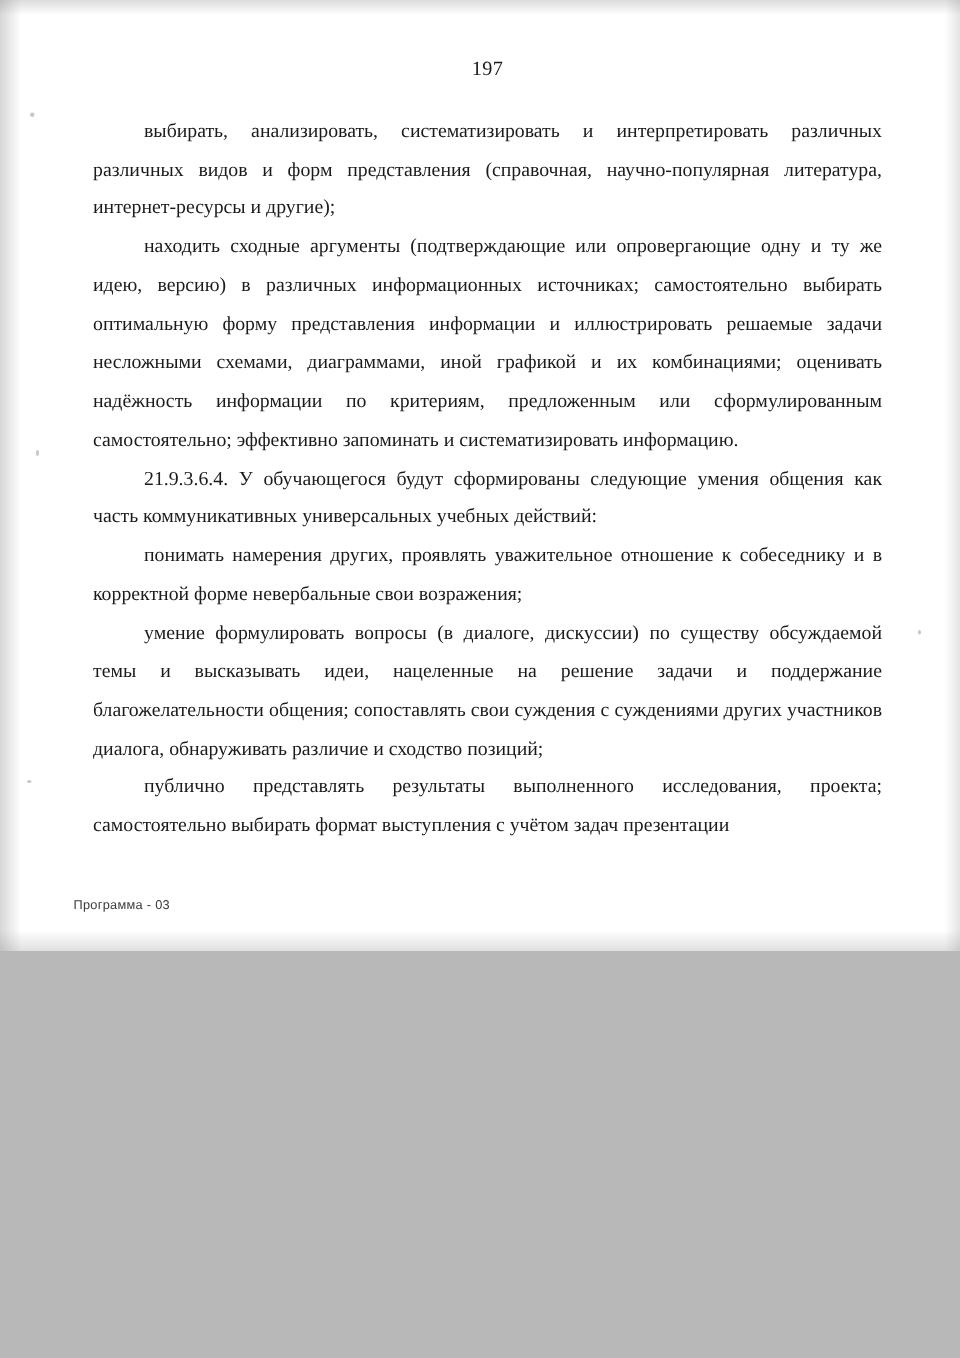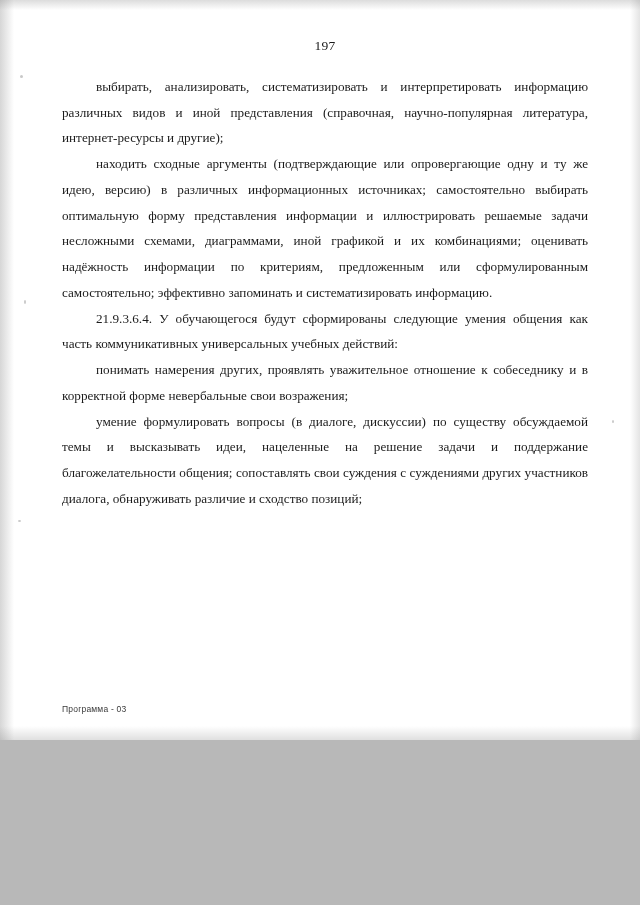--- a/index.html
+++ b/index.html
@@ -6,21 +6,21 @@
     margin: 0;
     padding: 0;
     background: #b8b8b8;
   }
   body {
     font-family: "Liberation Serif", serif;
   }
   .page {
     position: relative;
     width: 640px;
-    height: 740px;
+    height: 634px;
     background: #ffffff;
     overflow: hidden;
     box-sizing: border-box;
   }
   .page-inner {
     position: absolute;
     left: 0; top: 0; right: 0; bottom: 0;
     padding: 30px 52px 20px 62px;
     box-sizing: border-box;
   }
@@ -39,21 +39,21 @@
     line-height: 1.95;
     color: #1b1b1b;
     text-indent: 34px;
     hyphens: none;
   }
   .body-text p.cont {
     text-indent: 34px;
   }
   .footer {
     position: absolute;
-    left: 62px;
+    left: 49px;
     bottom: 26px;
     font-size: 8.5px;
     color: #3a3a3a;
     font-family: "Liberation Sans", sans-serif;
     letter-spacing: 0.2px;
   }
   
   .speck {
     position: absolute;
     background: #9a9a9a;
@@ -97,22 +97,23 @@
   <div class="speck" style="left:20px; top:75px; width:3px; height:3px;"></div>
   <div class="speck" style="left:24px; top:300px; width:2px; height:4px;"></div>
   <div class="speck" style="left:18px; top:520px; width:3px; height:2px;"></div>
   <div class="speck" style="left:612px; top:420px; width:2px; height:3px;"></div>
 
   <div class="page-inner">
 
     <div class="page-number">197</div>
 
     <div class="body-text">
-      <p class="cont">выбирать, анализировать, систематизировать и интерпретировать информацию различных видов и иной представления (справочная, научно-популярная литература, интернет-ресурсы и другие);</p>
+      <p class="cont">выбирать, анализировать, систематизировать и интерпретировать различных различных видов и форм представления (справочная, научно-популярная литература, интернет-ресурсы и другие);</p>
       <p class="cont">находить сходные аргументы (подтверждающие или опровергающие одну и ту же идею, версию) в различных информационных источниках; самостоятельно выбирать оптимальную форму представления информации и иллюстрировать решаемые задачи несложными схемами, диаграммами, иной графикой и их комбинациями; оценивать надёжность информации по критериям, предложенным или сформулированным самостоятельно; эффективно запоминать и систематизировать информацию.</p>
       <p class="cont">21.9.3.6.4. У обучающегося будут сформированы следующие умения общения как часть коммуникативных универсальных учебных действий:</p>
       <p class="cont">понимать намерения других, проявлять уважительное отношение к собеседнику и в корректной форме невербальные свои возражения;</p>
       <p class="cont">умение формулировать вопросы (в диалоге, дискуссии) по существу обсуждаемой темы и высказывать идеи, нацеленные на решение задачи и поддержание благожелательности общения; сопоставлять свои суждения с суждениями других участников диалога, обнаруживать различие и сходство позиций;</p>
+      <p class="cont">публично представлять результаты выполненного исследования, проекта; самостоятельно выбирать формат выступления с учётом задач презентации</p>
     </div>
   </div>
 
   <div class="footer">Программа - 03</div>
 </div>
 
 </body></html>

